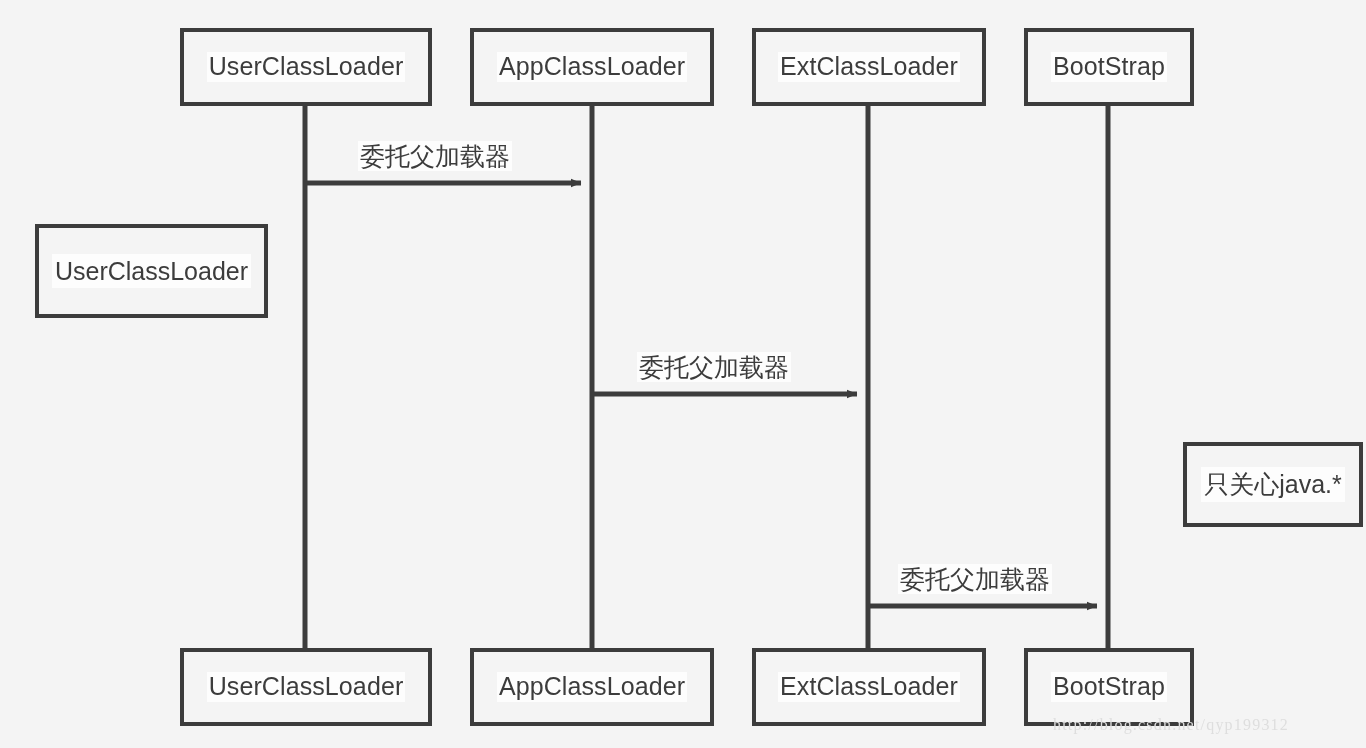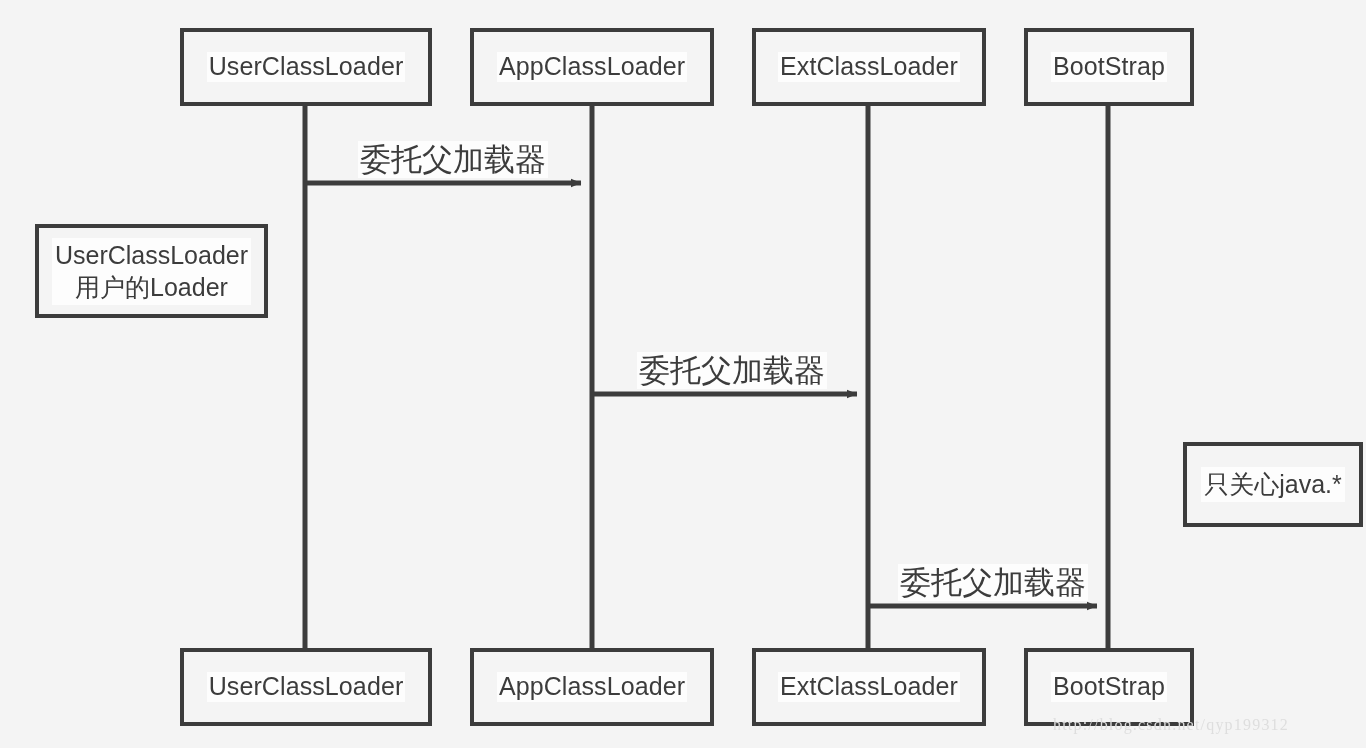--- a/index.html
+++ b/index.html
@@ -67,21 +67,21 @@
     white-space: nowrap;
     padding: 1px 3px;
   }
   .note-inner .l2 { display: block; }
 
   
   .msg-label {
     position: absolute;
     background: #fdfdfd;
     color: #3c3c3c;
-    font-size: 31px;
+    font-size: 25px;
     line-height: 1.2;
     white-space: nowrap;
     padding: 0 2px;
   }
 
   
   .watermark {
     position: absolute;
     color: #dedede;
     font-family: "Liberation Serif", "DejaVu Serif", serif;
@@ -144,21 +144,21 @@
     </div>
 
   <div id="msg-labels">
       <div class="msg-label" style="left: 358px; top: 141px;">委托父加载器</div>
       <div class="msg-label" style="left: 637px; top: 352px;">委托父加载器</div>
       <div class="msg-label" style="left: 898px; top: 564px;">委托父加载器</div>
     </div>
 
   <div id="notes">
       <div class="note" style="left: 35px; top: 224px; width: 233px; height: 94px;">
-        <div class="note-inner"><span class="l1">UserClassLoader</span><span class="l2">用户的Loader</span></div>
+        <div class="note-inner"><span class="l1">UserClassLoader</span></div>
       </div>
       <div class="note" style="left: 1147px; top: 442px; width: 180px; height: 85px; margin-left: 36px;">
         <div class="note-inner"><span class="l1">只关心java.*</span></div>
       </div>
     </div>
 
   <div class="watermark" style="left: 1053px; top: 716px;">http://blog.csdn.net/qyp199312</div>
 
 </div>
 

